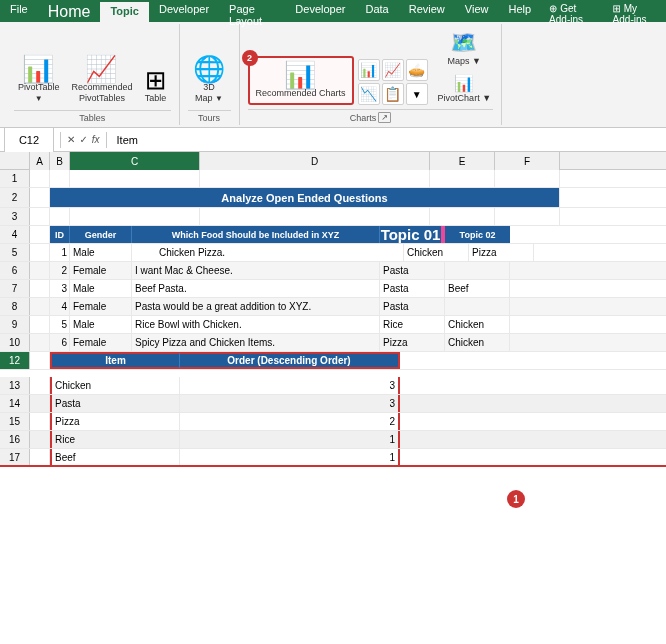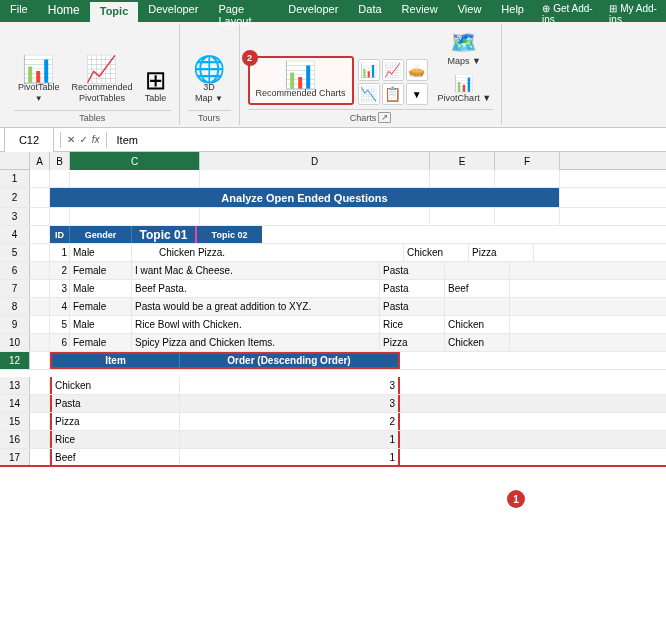--- a/index.html
+++ b/index.html
@@ -3,21 +3,21 @@
   <meta charset="utf-8">
   <style>
     * { margin: 0; padding: 0; box-sizing: border-box; }
     body { font-family: 'Segoe UI', Arial, sans-serif; font-size: 11px; background: #fff; width: 666px; height: 644px; overflow: hidden; }
   </style>
 </head>
 <body>
 
 <div style="background:#217346; display:flex; height:22px;">
   <div style="padding:3px 10px; font-size:11px; color:white; cursor:pointer;">File</div>
-  <div style="padding:3px 10px; font-size:12px; color:white; cursor:pointer;">Home</div>
+  <div style="padding:3px 10px; font-size:16px; color:white; cursor:pointer;">Home</div>
   <div style="padding:3px 10px; font-size:11px; color:white; cursor:pointer; background:#f3f3f3; color:#217346; font-weight:bold; border-top:2px solid #217346;">Topic</div>
   <div style="padding:3px 10px; font-size:11px; color:white; cursor:pointer;">Developer</div>
   <div style="padding:3px 10px; font-size:11px; color:white; cursor:pointer;">Page Layout</div>
   <div style="padding:3px 10px; font-size:11px; color:white; cursor:pointer;">Developer</div>
   <div style="padding:3px 10px; font-size:11px; color:white; cursor:pointer;">Data</div>
   <div style="padding:3px 10px; font-size:11px; color:white; cursor:pointer;">Review</div>
   <div style="padding:3px 10px; font-size:11px; color:white; cursor:pointer;">View</div>
   <div style="padding:3px 10px; font-size:11px; color:white; cursor:pointer;">Help</div>
   <div style="flex:1;"></div>
   <div style="padding:3px 8px; font-size:10px; color:white; cursor:pointer;">⊕ Get Add-ins</div>
@@ -142,21 +142,22 @@
     <div style="width:230px; border-right:1px solid #e8e8e8;"></div>
     <div style="width:65px; border-right:1px solid #e8e8e8;"></div>
     <div style="width:65px; border-right:1px solid #e8e8e8;"></div>
   </div>
 
   <div style="display:flex; border-bottom:1px solid #e8e8e8; height:18px;">
     <div style="width:30px; min-width:30px; background:#f0f0f0; border-right:1px solid #c8c8c8; font-size:10px; display:flex; align-items:center; justify-content:center;">4</div>
     <div style="width:20px; border-right:1px solid #e8e8e8;"></div>
     <div style="width:20px; background:#1f5c99; color:white; font-weight:bold; display:flex; align-items:center; justify-content:center; font-size:9px; border-right:1px solid #3a7abf;">ID</div>
     <div style="width:62px; background:#1f5c99; color:white; font-weight:bold; display:flex; align-items:center; justify-content:center; font-size:9px; border-right:1px solid #3a7abf;">Gender</div>
-    <div style="width:65px; background:#1f5c99; color:white; font-weight:bold; display:flex; align-items:center; justify-content:center; font-size:12px; border-right:2px solid #ec4899;">Topic 01</div>
+    <div style="width:248px; background:#1f5c99; color:white; font-weight:bold; display:flex; align-items:center; justify-content:center; font-size:9px; border-right:1px solid #3a7abf;">Which Food Should be Included in XYZ</div>
+    <div style="width:65px; background:#1f5c99; color:white; font-weight:bold; display:flex; align-items:center; justify-content:center; font-size:15px; border-right:4px solid #ec4899;">Topic 01</div>
     <div style="width:65px; background:#1f5c99; color:white; font-weight:bold; display:flex; align-items:center; justify-content:center; font-size:9px;">Topic 02</div>
   </div>
 
   <div style="display:flex; border-bottom:1px solid #e8e8e8; height:18px; background:white;">
     <div style="width:30px; min-width:30px; background:#f0f0f0; border-right:1px solid #c8c8c8; font-size:10px; display:flex; align-items:center; justify-content:center;">5</div>
     <div style="width:20px; border-right:1px solid #e8e8e8;"></div>
     <div style="width:20px; border-right:1px solid #e8e8e8; font-size:10px; display:flex; align-items:center; justify-content:flex-end; padding-right:2px;">1</div>
     <div style="width:62px; border-right:1px solid #e8e8e8; font-size:10px; display:flex; align-items:center; padding-left:3px;">Male</div>
     <div style="width:248px; border-right:1px solid #e8e8e8; font-size:10px; display:flex; align-items:center; padding-left:3px;margin-left:24px;">Chicken Pizza.</div>
     <div style="width:65px; border-right:1px solid #e8e8e8; font-size:10px; display:flex; align-items:center; padding-left:3px;">Chicken</div>

